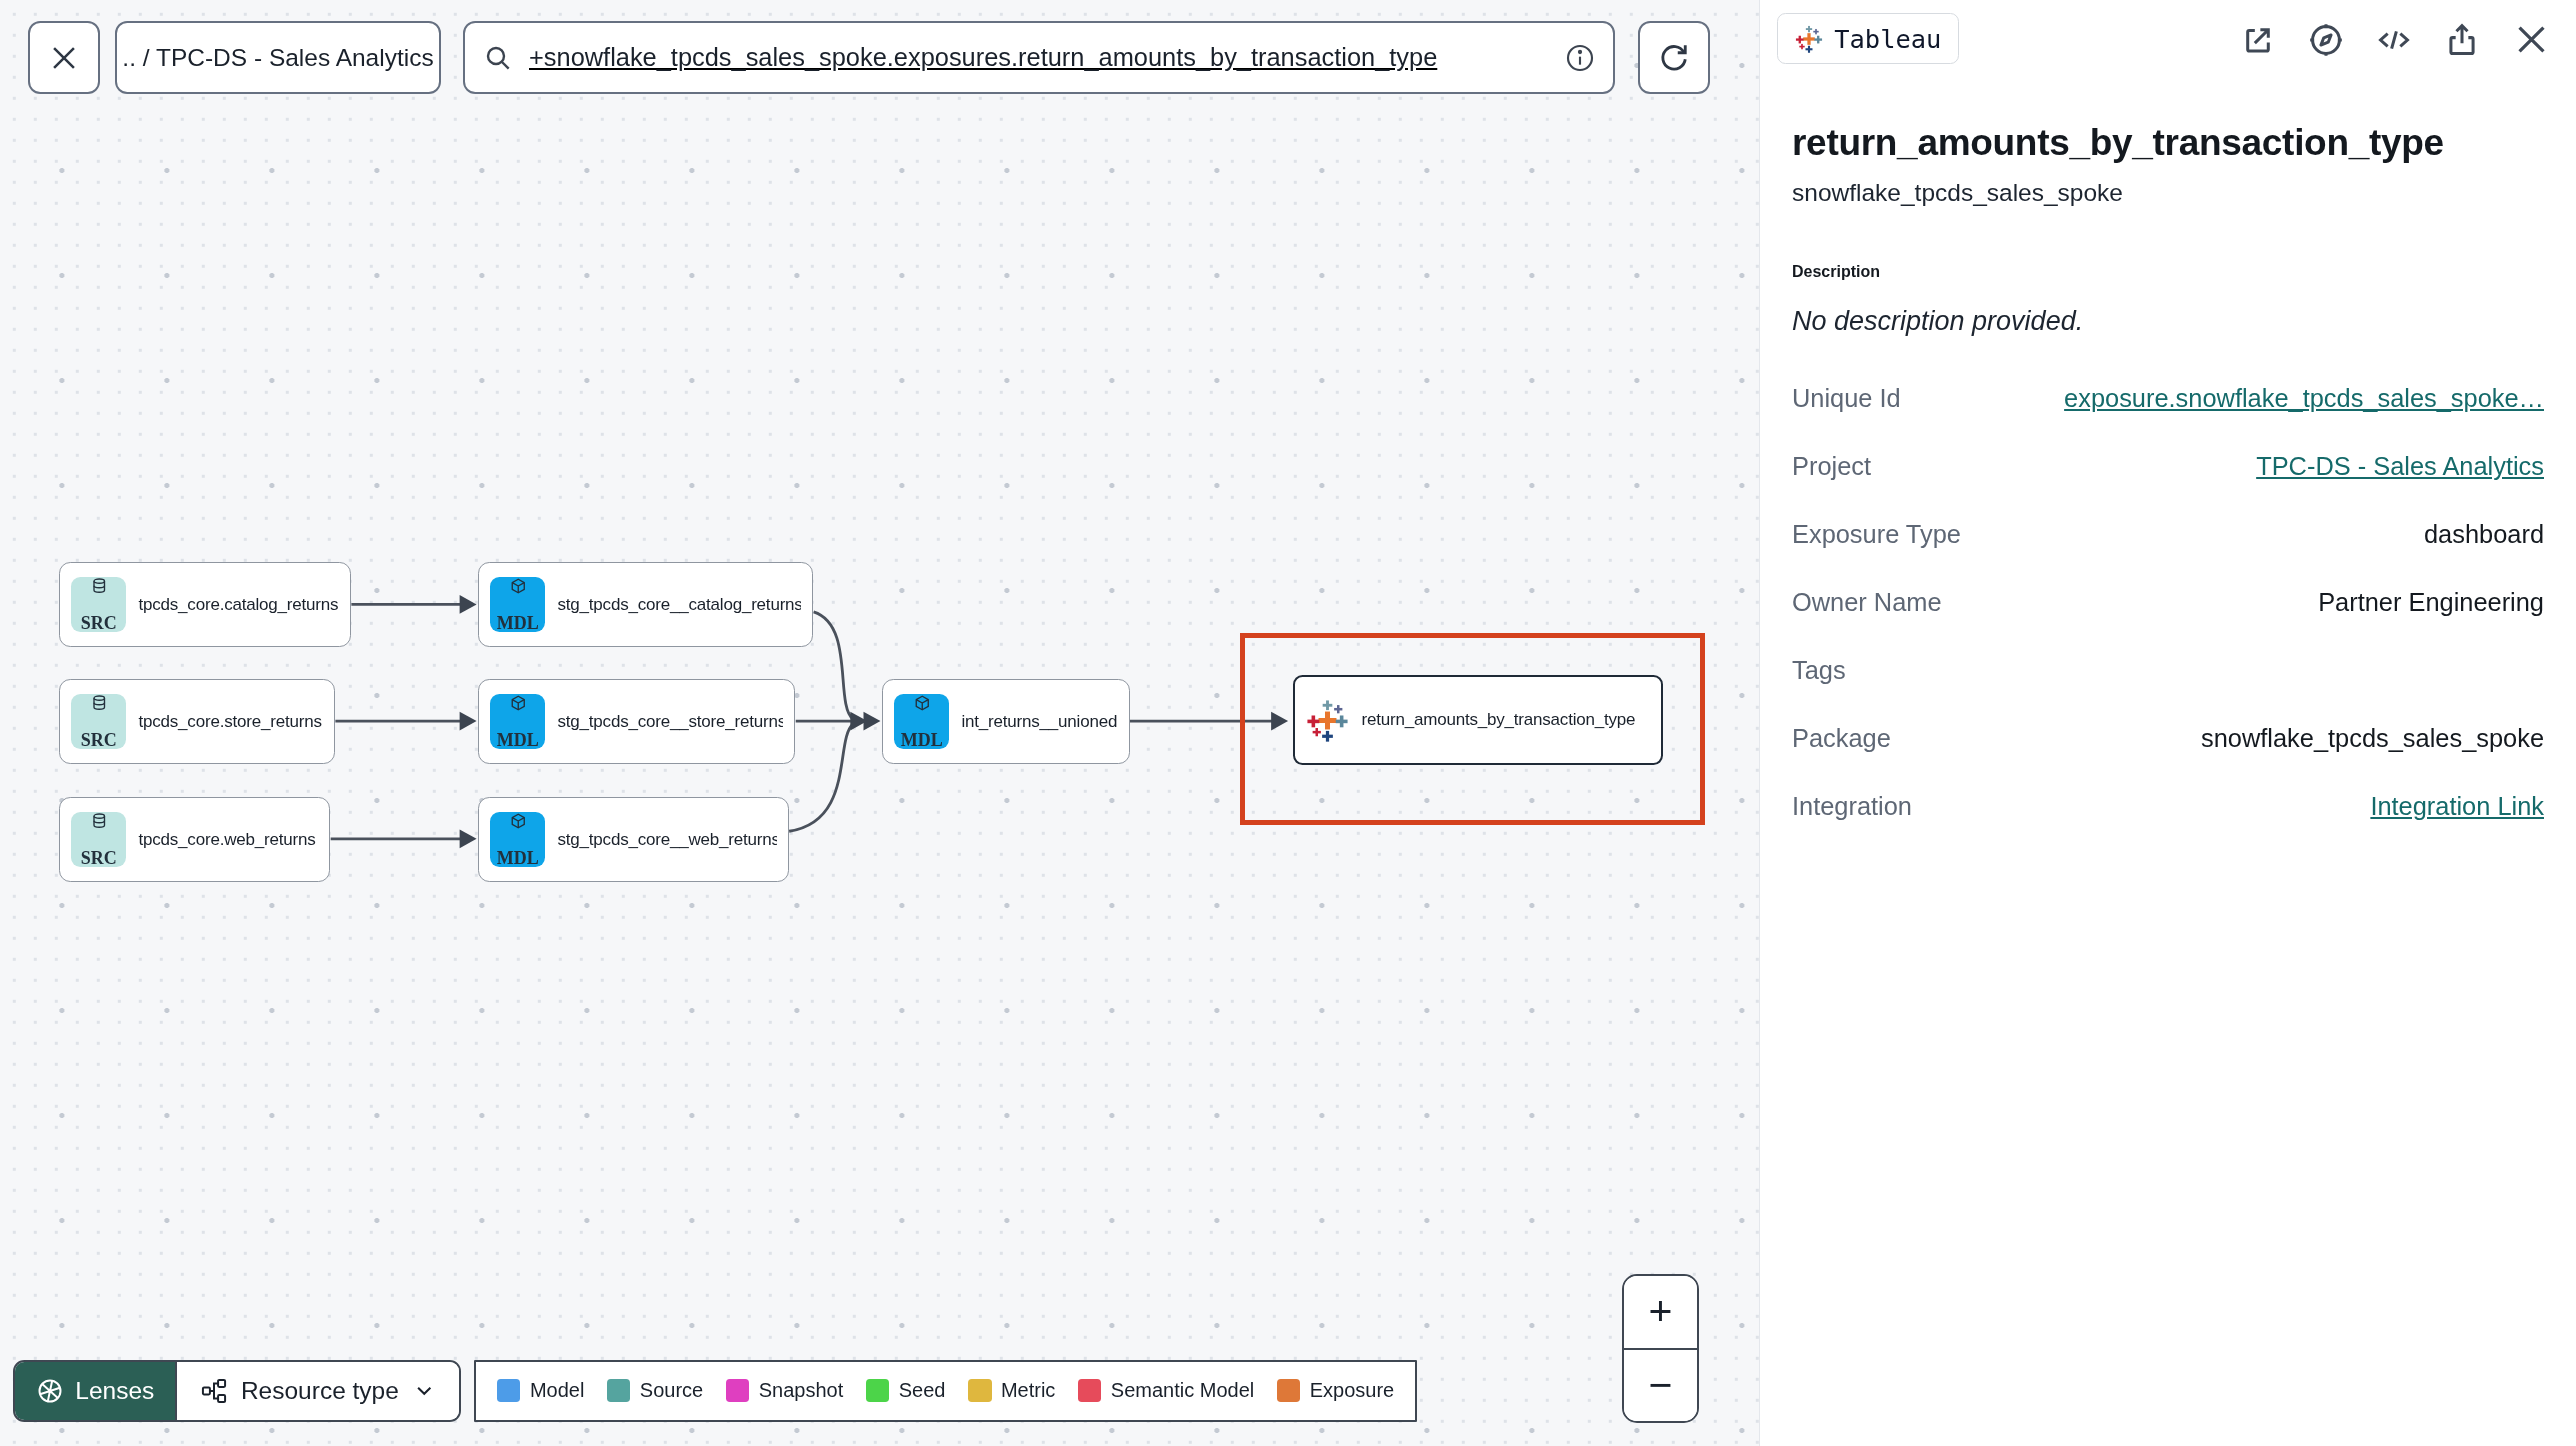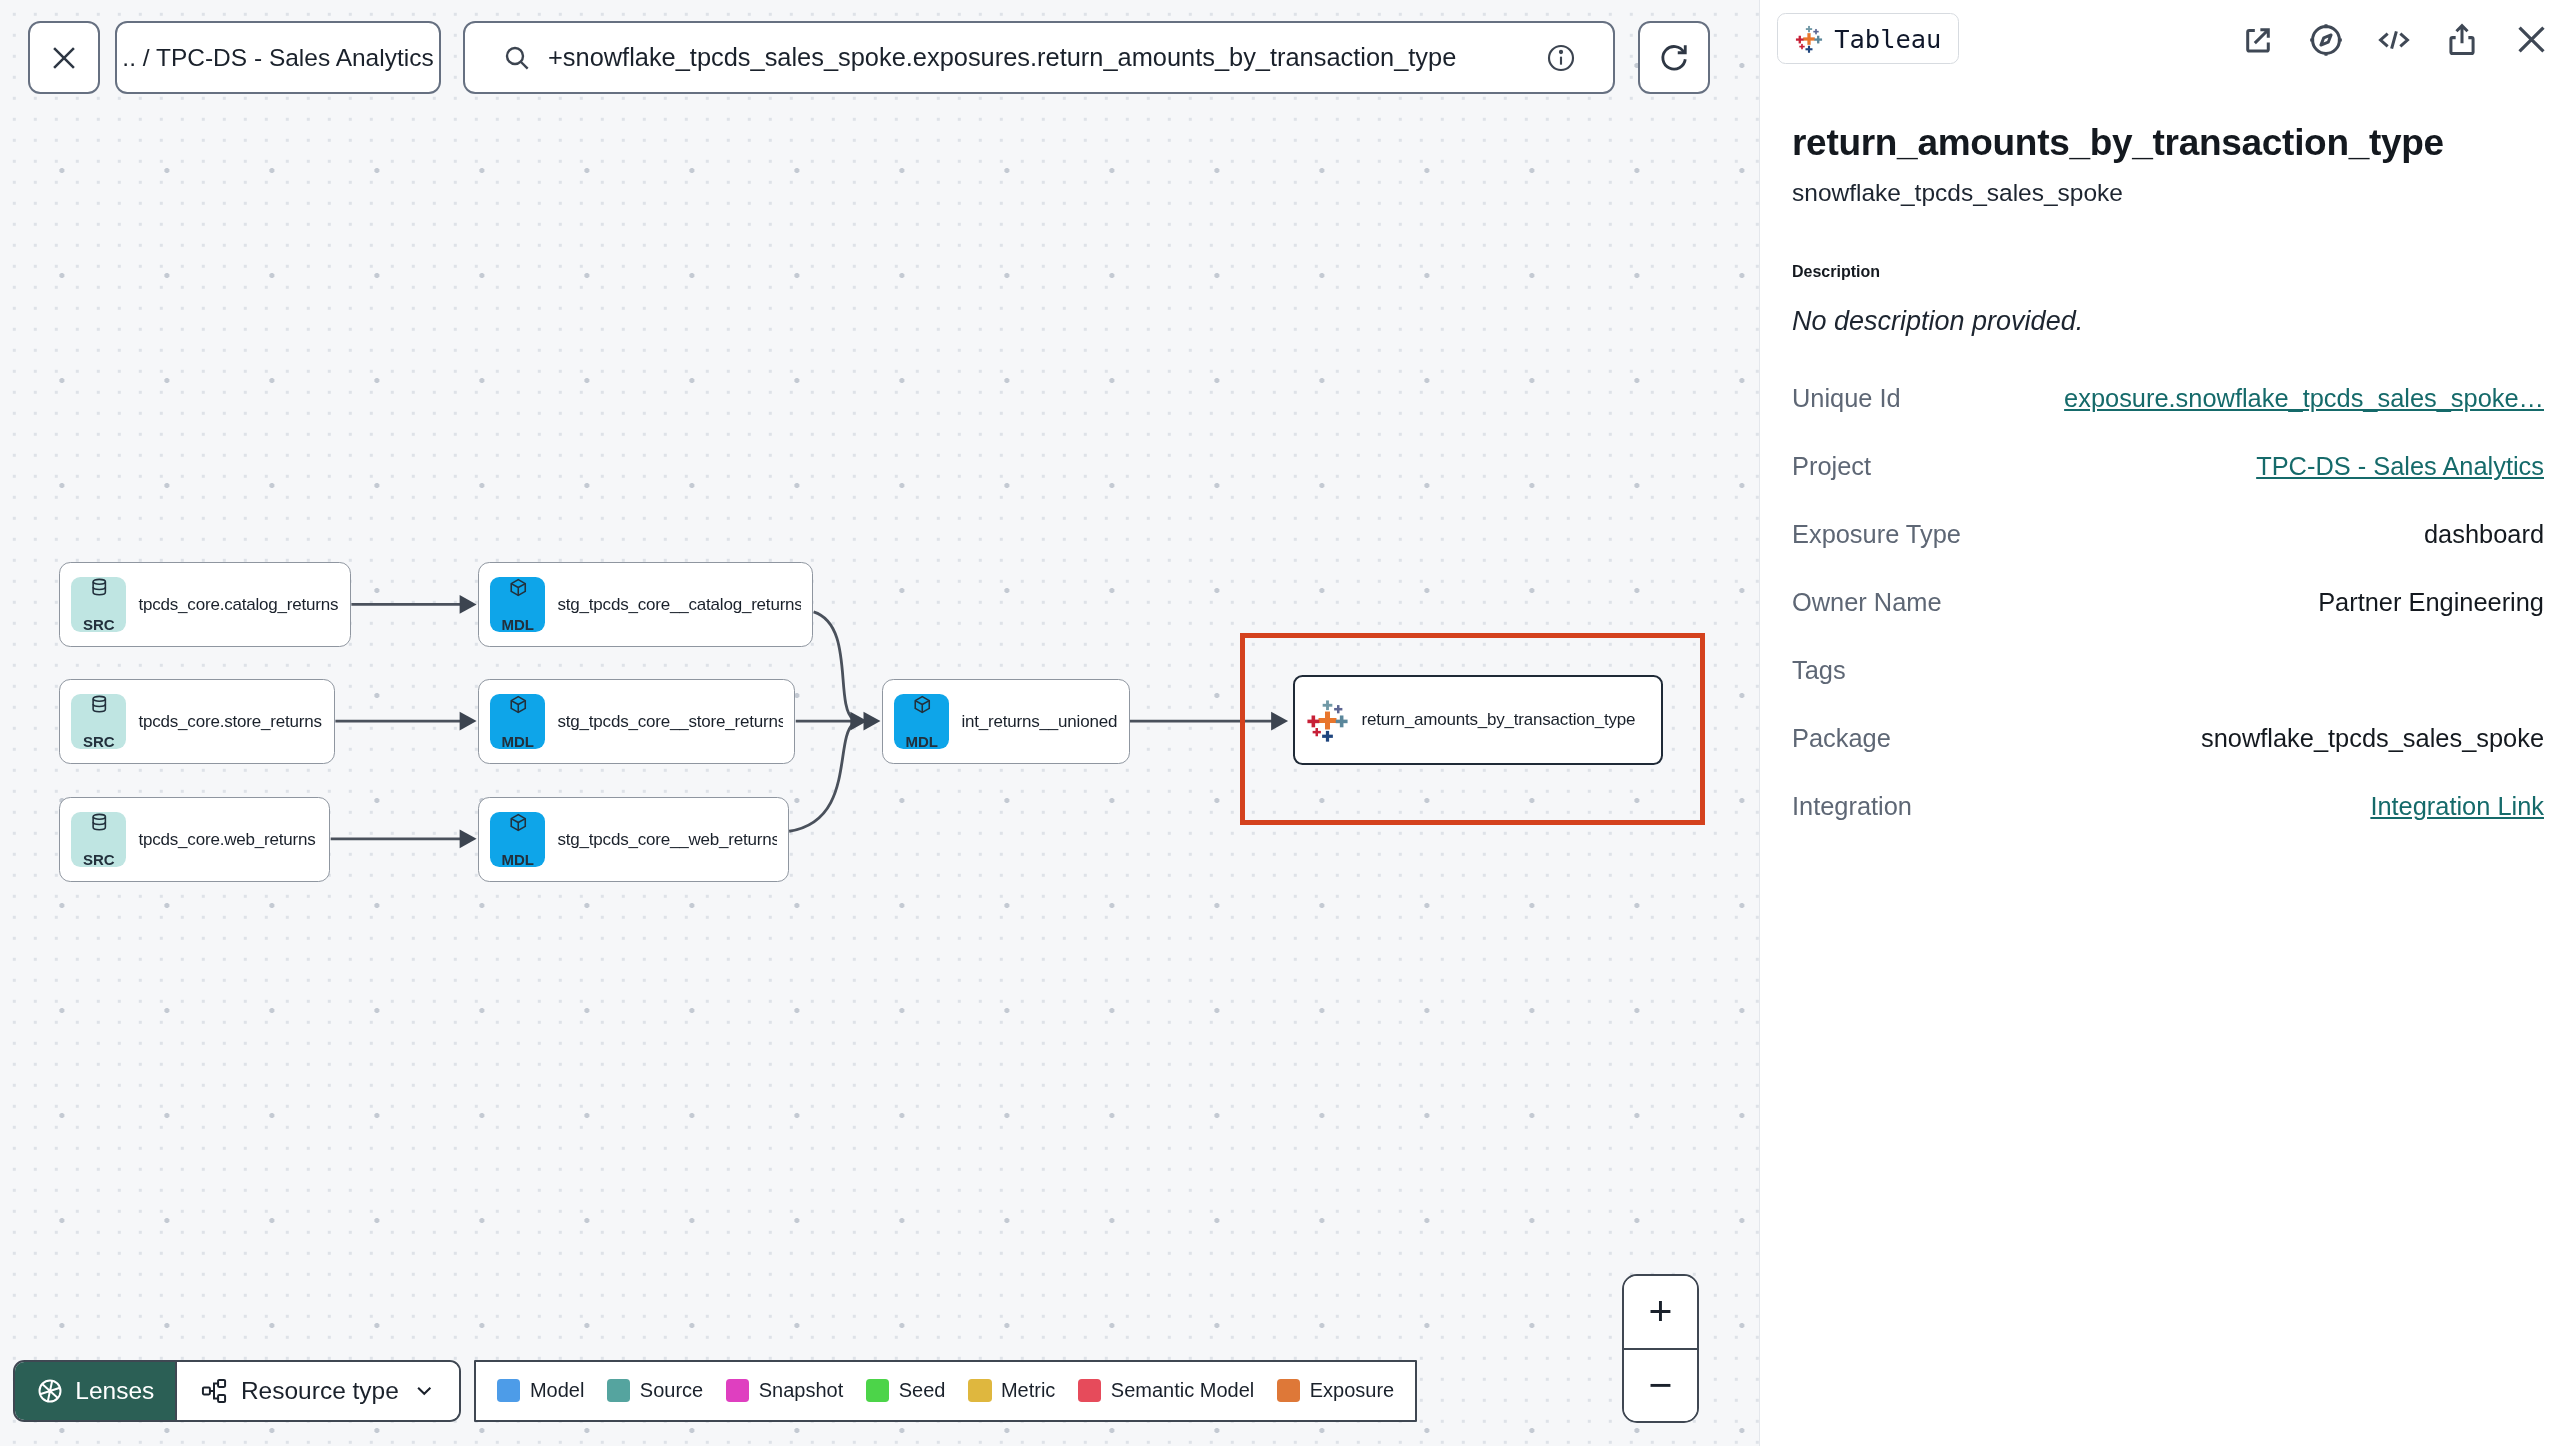--- a/index.html
+++ b/index.html
@@ -17,38 +17,38 @@
 
   
   .tbtn { position:absolute; background:#fff; border:2.4px solid #667081;
     border-radius:12.2px; display:flex; align-items:center; justify-content:center;
     color:#2e3744; cursor:pointer; }
   .close-graph { left:28px; top:21px; width:72px; height:73px; }
   .breadcrumb { left:115px; top:21px; width:326px; height:73px;
     font-size:24.5px; color:#1a212b; }
   .searchbar { position:absolute; left:463px; top:21px; width:1152px; height:73px;
     background:#fff; border:2.4px solid #667081; border-radius:12.2px;
-    display:flex; align-items:center; padding:0 36px; }
+    display:flex; align-items:center; padding:0 17px;text-decoration:underline; }
   .searchbar input { flex:1; border:none; outline:none; font-size:25.4px;
     color:#1a212b; margin-left:15px; background:transparent;
     font-family:"Liberation Sans", sans-serif; }
   .refresh { left:1638px; top:21px; width:72px; height:73px; }
 
   svg.ic { display:block; }
 
   
   .edges { position:absolute; left:0; top:0; z-index:1; }
   .node { position:absolute; z-index:3; height:85px; background:#fff;
     border:1.9px solid #8f96a0; border-radius:11.3px; display:flex;
     align-items:center; padding:0 11.3px; cursor:pointer; }
   .nicon { width:55px; height:55px; border-radius:9.4px; display:flex;
     flex-direction:column; align-items:center; justify-content:center;
     flex:0 0 auto; color:#22303c; }
-  .nicon i { font-style:normal; font-family:Liberation Sans, sans-serif;
-    font-size:15px; font-weight:bold; line-height:1; margin-top:19px; }
+  .nicon i { font-style:normal; font-family:Liberation Serif, serif;
+    font-size:18px; font-weight:bold; line-height:1; margin-top:19px; }
   .nicon.src { background:#bfe5e2; }
   .nicon.mdl { background:#0ea5e9; }
   .nlabel { font-size:17px; letter-spacing:-0.2px; color:#1a212b;
     margin-left:12.2px; white-space:nowrap; overflow:hidden; }
   .node.selected { border:2.8px solid #1f2a37; border-radius:9.4px; height:90px; }
   .highlight-box { position:absolute; left:1240px; top:633px; width:465px;
     height:192px; border:5.6px solid #d4421e; z-index:2; }
 
   
   .zoomctl { position:absolute; left:1622px; top:1274px; width:77px; height:149px;

